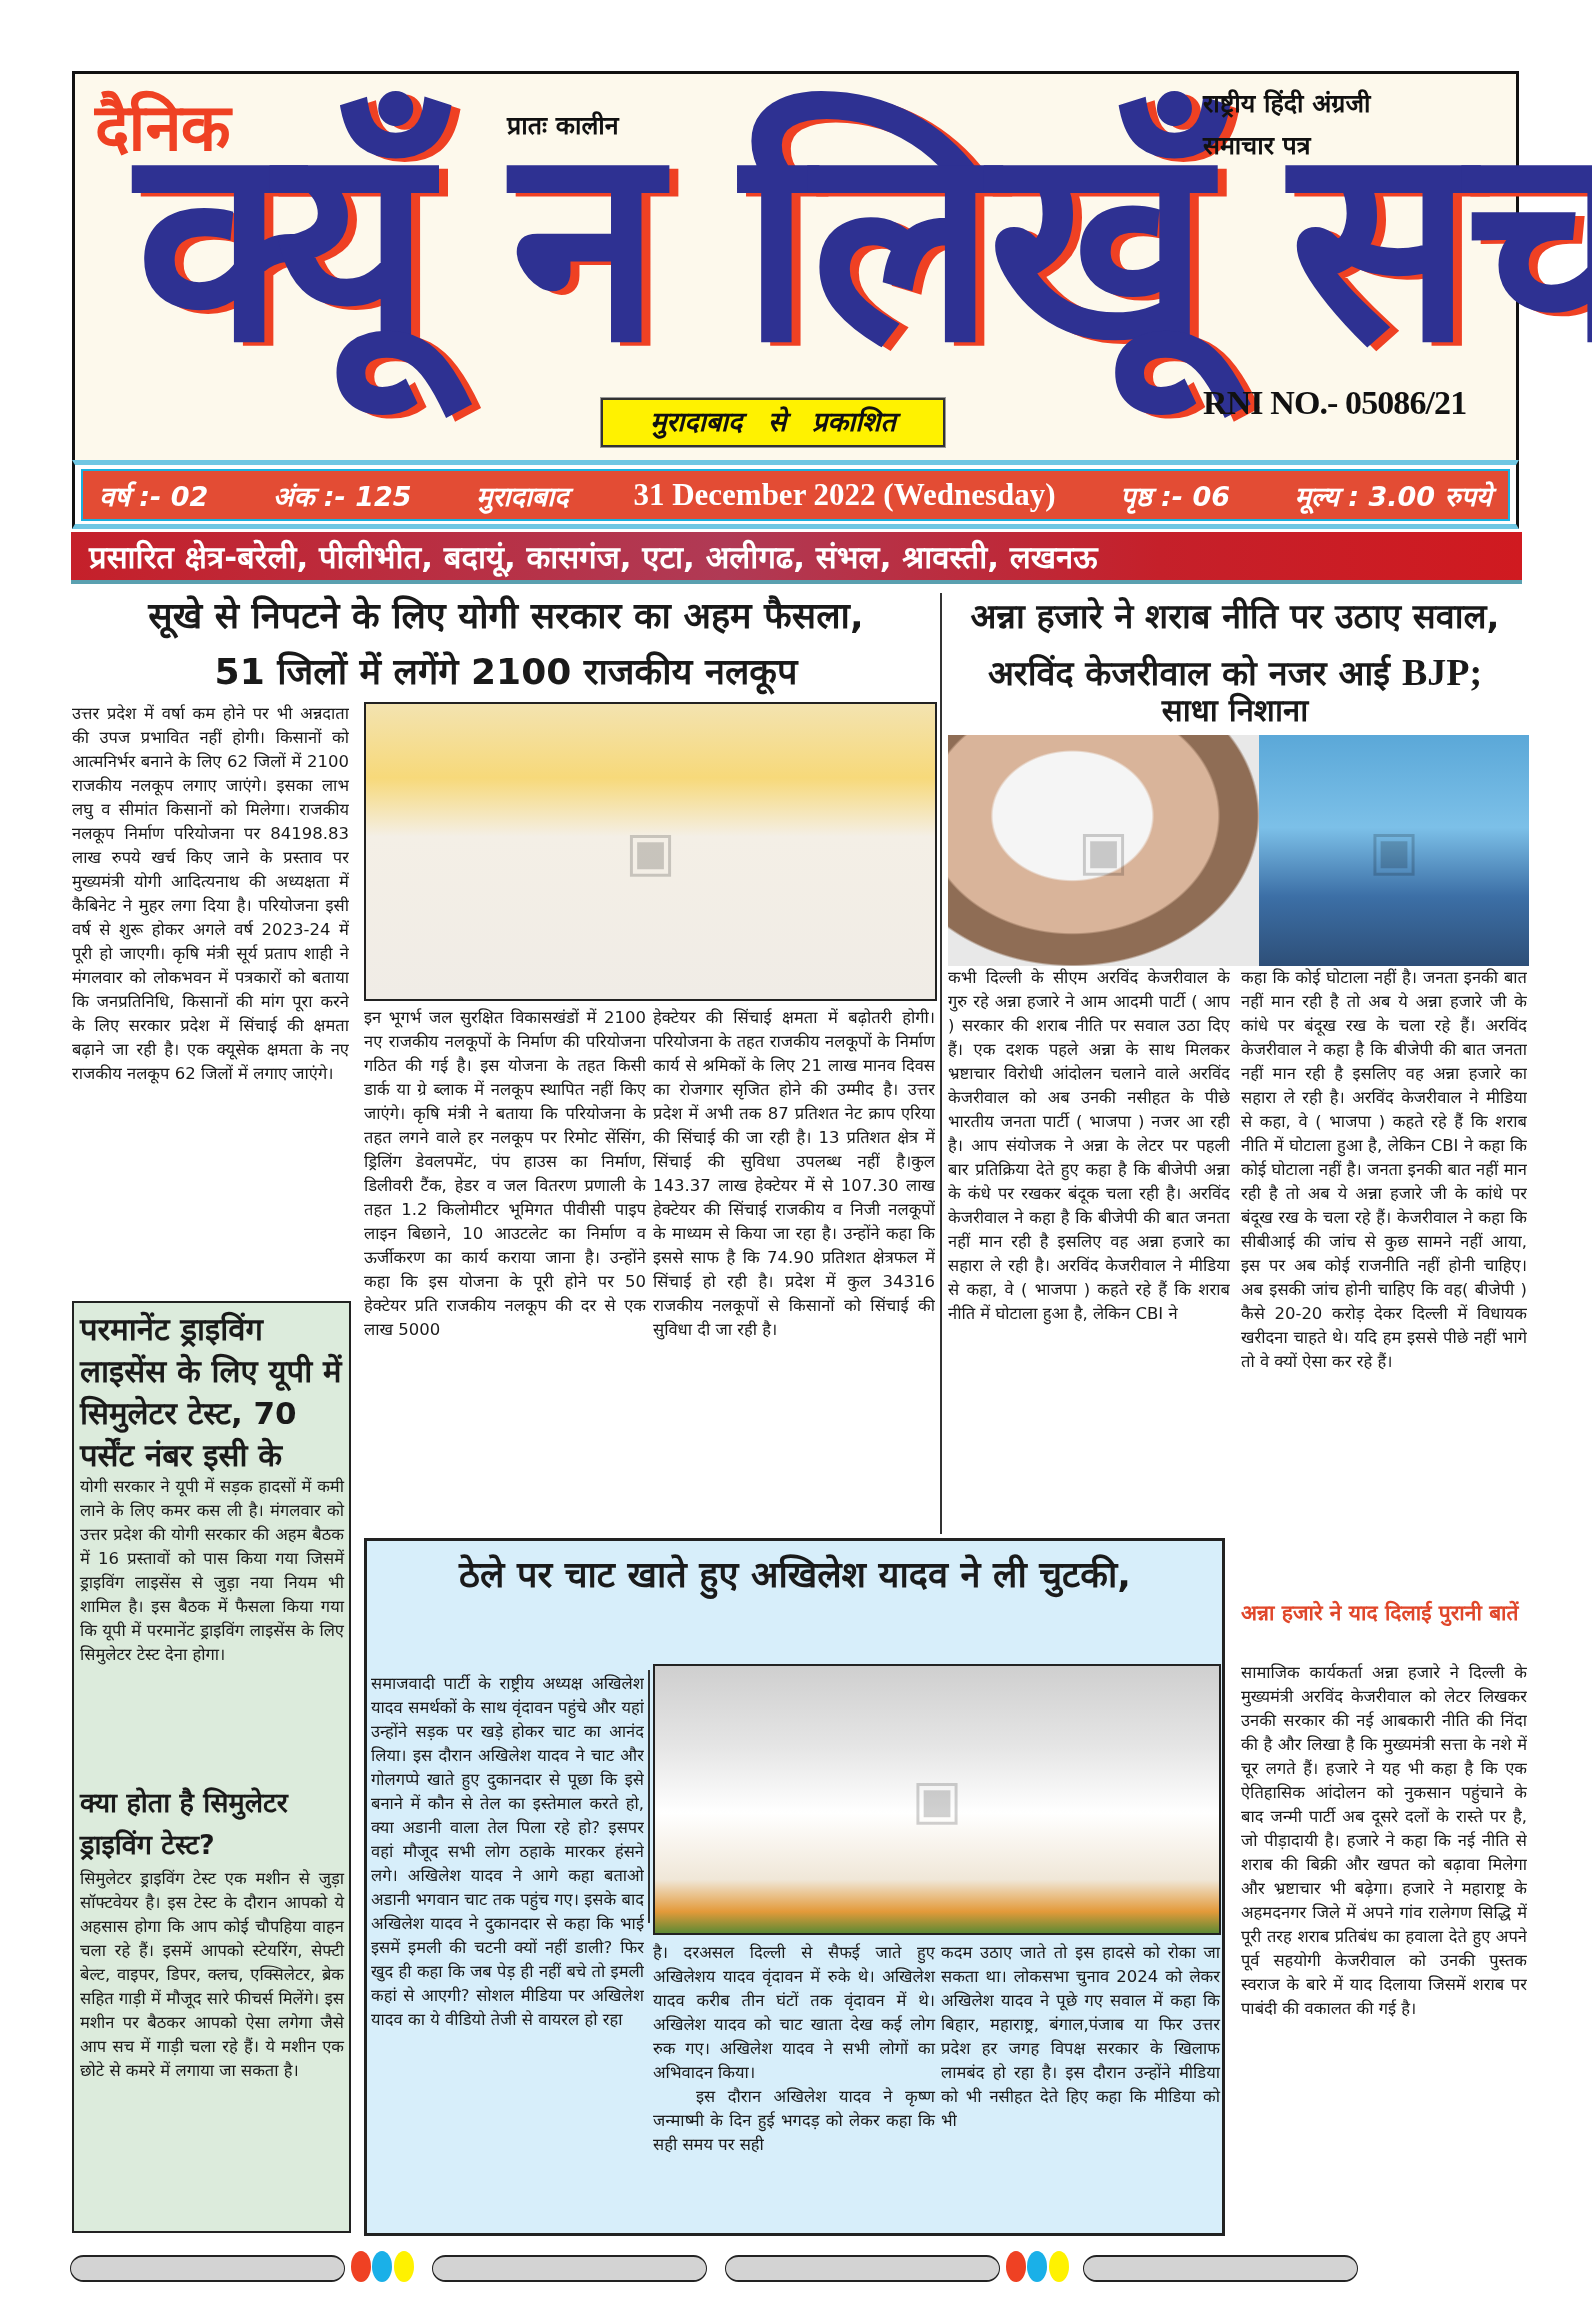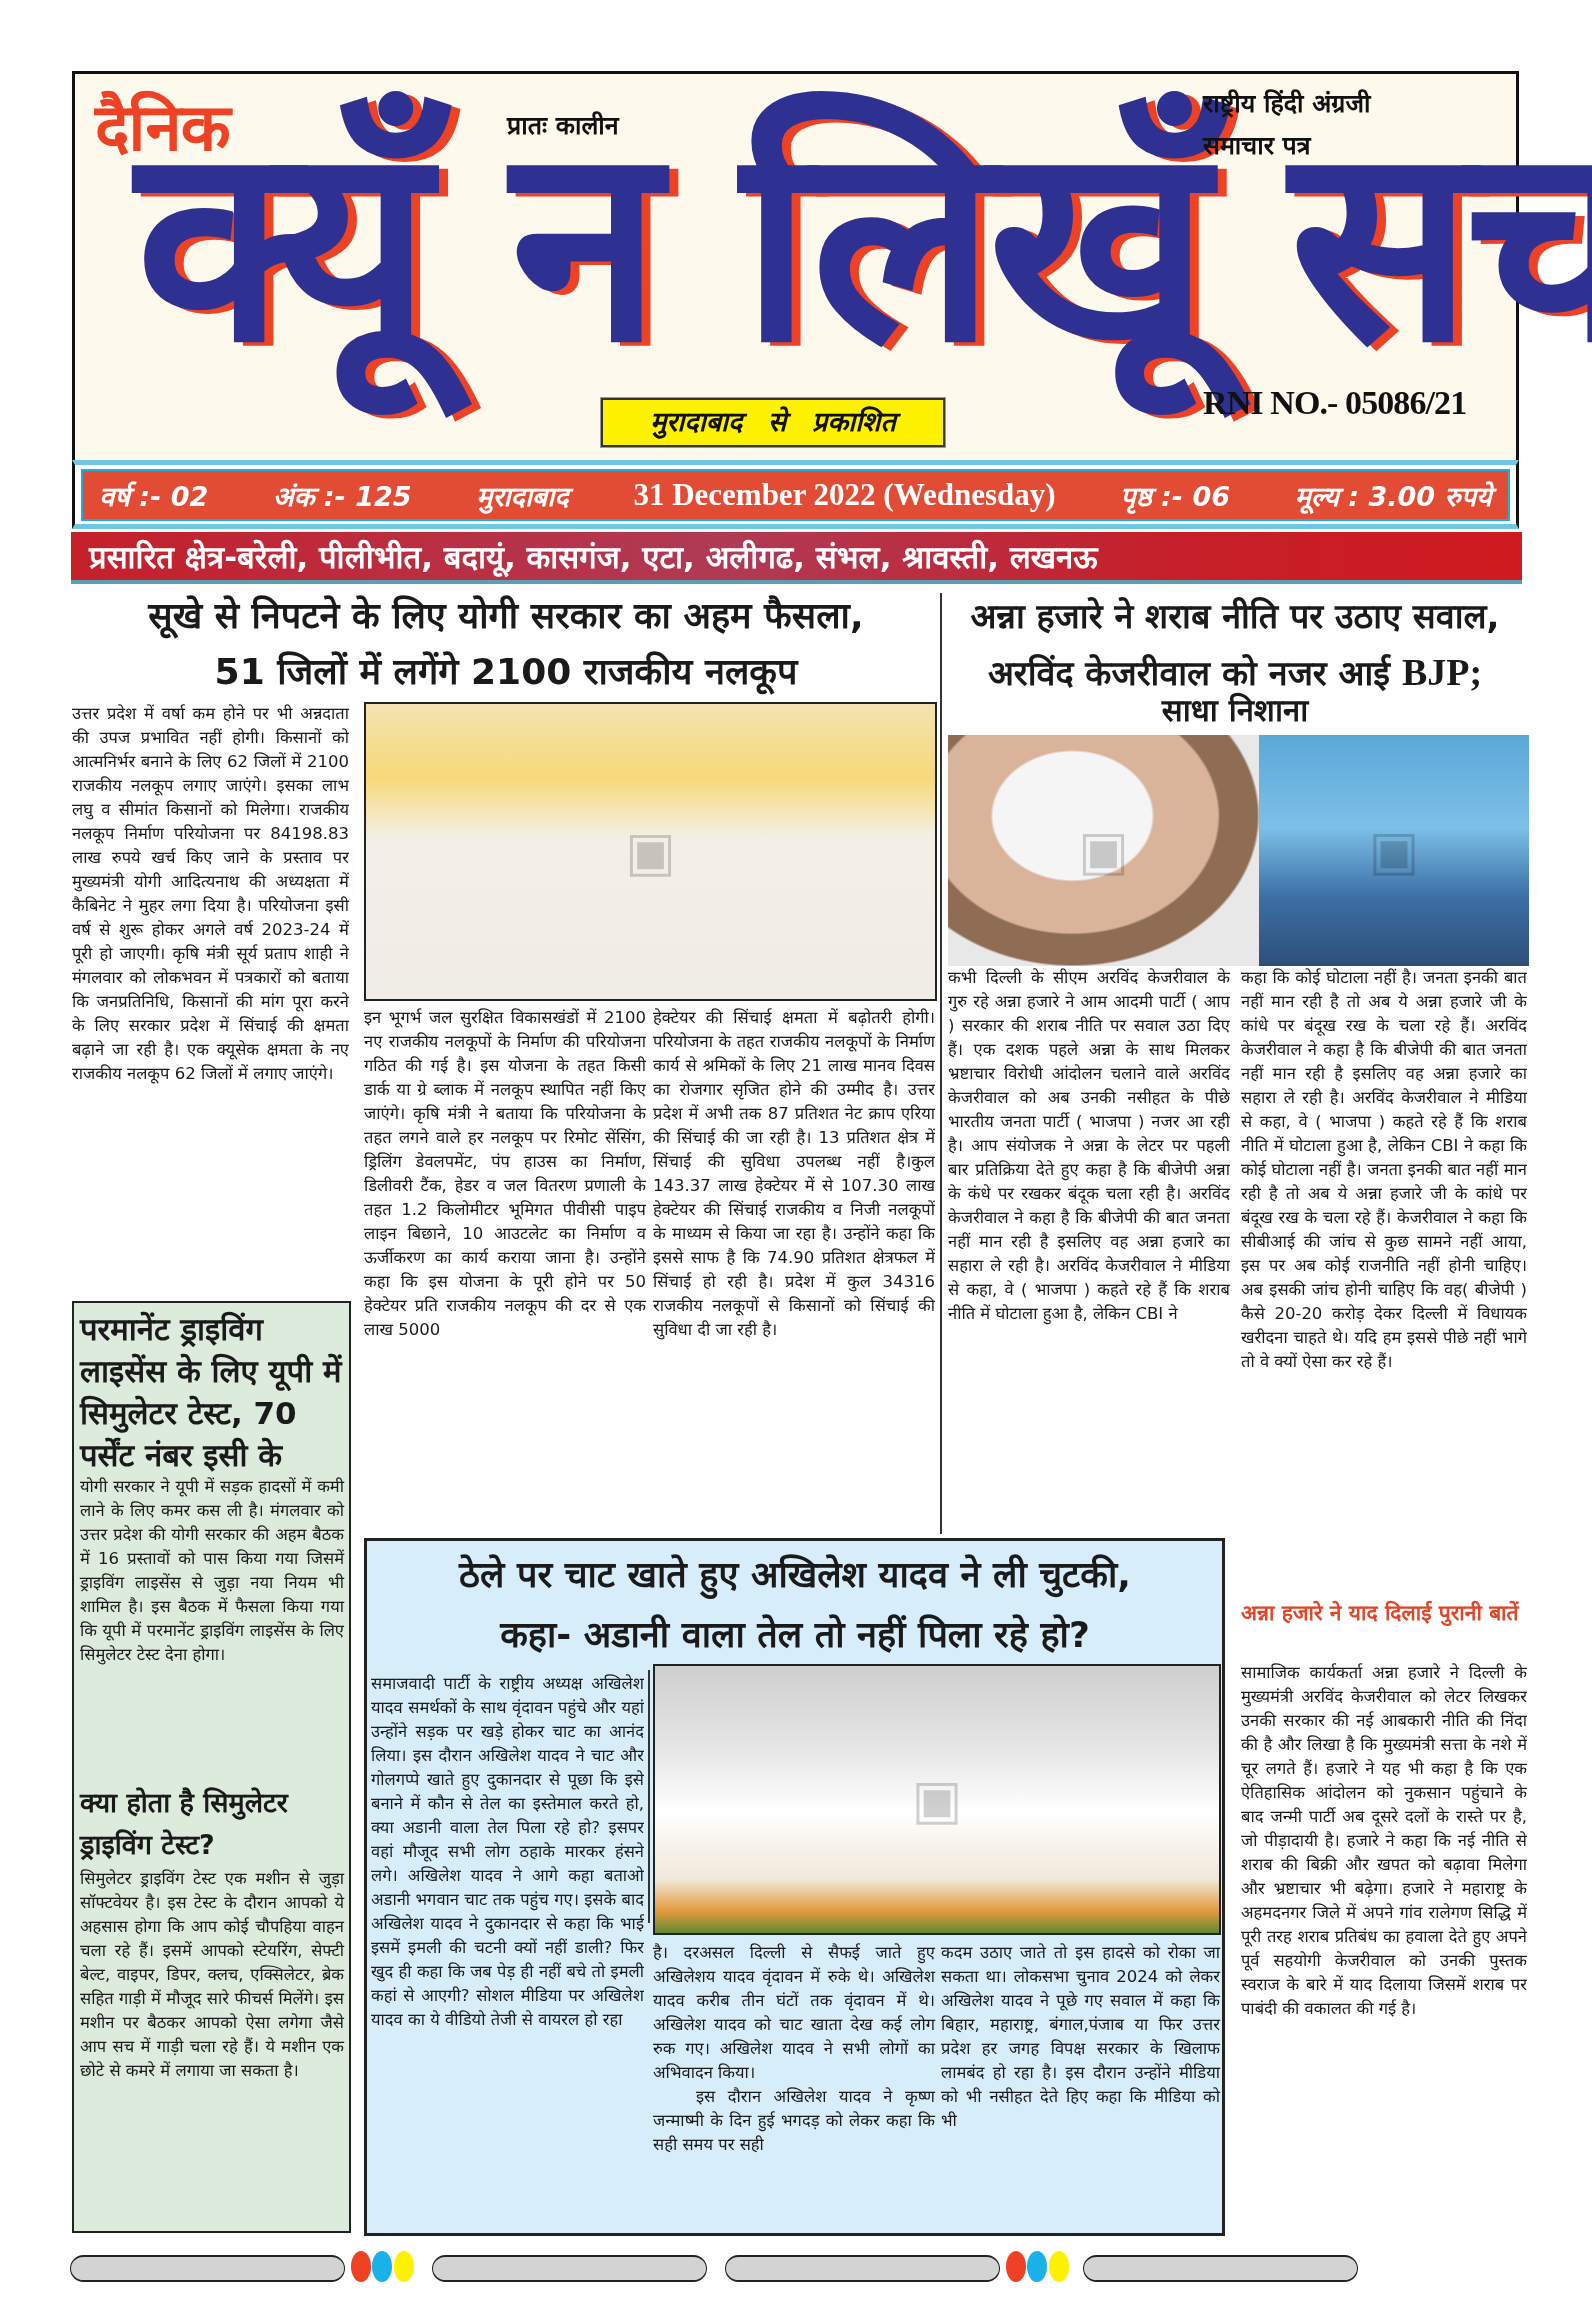--- a/index.html
+++ b/index.html
@@ -100,21 +100,20 @@
 
 <div class="abs dlbox"></div>
 <div class="abs dl-hl" style="left:80px;top:1308px;width:264px;">परमानेंट ड्राइविंग लाइसेंस के लिए यूपी में सिमुलेटर टेस्ट, 70 पर्सेंट नंबर इसी के</div>
 <div class="abs col" style="left:80px;top:1475px;width:264px;">योगी सरकार ने यूपी में सड़क हादसों में कमी लाने के लिए कमर कस ली है। मंगलवार को उत्तर प्रदेश की योगी सरकार की अहम बैठक में 16 प्रस्तावों को पास किया गया जिसमें ड्राइविंग लाइसेंस से जुड़ा नया नियम भी शामिल है। इस बैठक में फैसला किया गया कि यूपी में परमानेंट ड्राइविंग लाइसेंस के लिए सिमुलेटर टेस्ट देना होगा।</div>
 <div class="abs dl-sub" style="left:80px;top:1782px;width:264px;">क्या होता है सिमुलेटर ड्राइविंग टेस्ट?</div>
 <div class="abs col" style="left:80px;top:1867px;width:264px;">सिमुलेटर ड्राइविंग टेस्ट एक मशीन से जुड़ा सॉफ्टवेयर है। इस टेस्ट के दौरान आपको ये अहसास होगा कि आप कोई चौपहिया वाहन चला रहे हैं। इसमें आपको स्टेयरिंग, सेफ्टी बेल्ट, वाइपर, डिपर, क्लच, एक्सिलेटर, ब्रेक सहित गाड़ी में मौजूद सारे फीचर्स मिलेंगे। इस मशीन पर बैठकर आपको ऐसा लगेगा जैसे आप सच में गाड़ी चला रहे हैं। ये मशीन एक छोटे से कमरे में लगाया जा सकता है।</div>
 
 <div class="abs akbox"></div>
 <div class="abs ak-hl">
   <div>ठेले पर चाट खाते हुए अखिलेश यादव ने ली चुटकी,</div>
-  <div>कहा- अडानी वाला तेल तो नहीं पिला रहे हो?</div>
 </div>
 <div class="abs col" style="left:371px;top:1672px;width:273px;height:557px;overflow:hidden;">समाजवादी पार्टी के राष्ट्रीय अध्यक्ष अखिलेश यादव समर्थकों के साथ वृंदावन पहुंचे और यहां उन्होंने सड़क पर खड़े होकर चाट का आनंद लिया। इस दौरान अखिलेश यादव ने चाट और गोलगप्पे खाते हुए दुकानदार से पूछा कि इसे बनाने में कौन से तेल का इस्तेमाल करते हो, क्या अडानी वाला तेल पिला रहे हो? इसपर वहां मौजूद सभी लोग ठहाके मारकर हंसने लगे। अखिलेश यादव ने आगे कहा बताओ अडानी भगवान चाट तक पहुंच गए। इसके बाद अखिलेश यादव ने दुकानदार से कहा कि भाई इसमें इमली की चटनी क्यों नहीं डाली? फिर खुद ही कहा कि जब पेड़ ही नहीं बचे तो इमली कहां से आएगी? सोशल मीडिया पर अखिलेश यादव का ये वीडियो तेजी से वायरल हो रहा</div>
 <div class="abs vsep" style="left:648px;top:1670px;height:253px;"></div>
 <div class="abs photo ak-photo">
   <div class="icon-img">▣</div>
 </div>
 <div class="abs col" style="left:653px;top:1941px;width:282px;">
   <p>है। दरअसल दिल्ली से सैफई जाते हुए अखिलेशय यादव वृंदावन में रुके थे। अखिलेश यादव करीब तीन घंटों तक वृंदावन में थे। अखिलेश यादव को चाट खाता देख कई लोग रुक गए। अखिलेश यादव ने सभी लोगों का अभिवादन किया।</p>
   <p style="text-indent:43px;">इस दौरान अखिलेश यादव ने कृष्ण जन्माष्मी के दिन हुई भगदड़ को लेकर कहा कि सही समय पर सही</p>
 </div>

